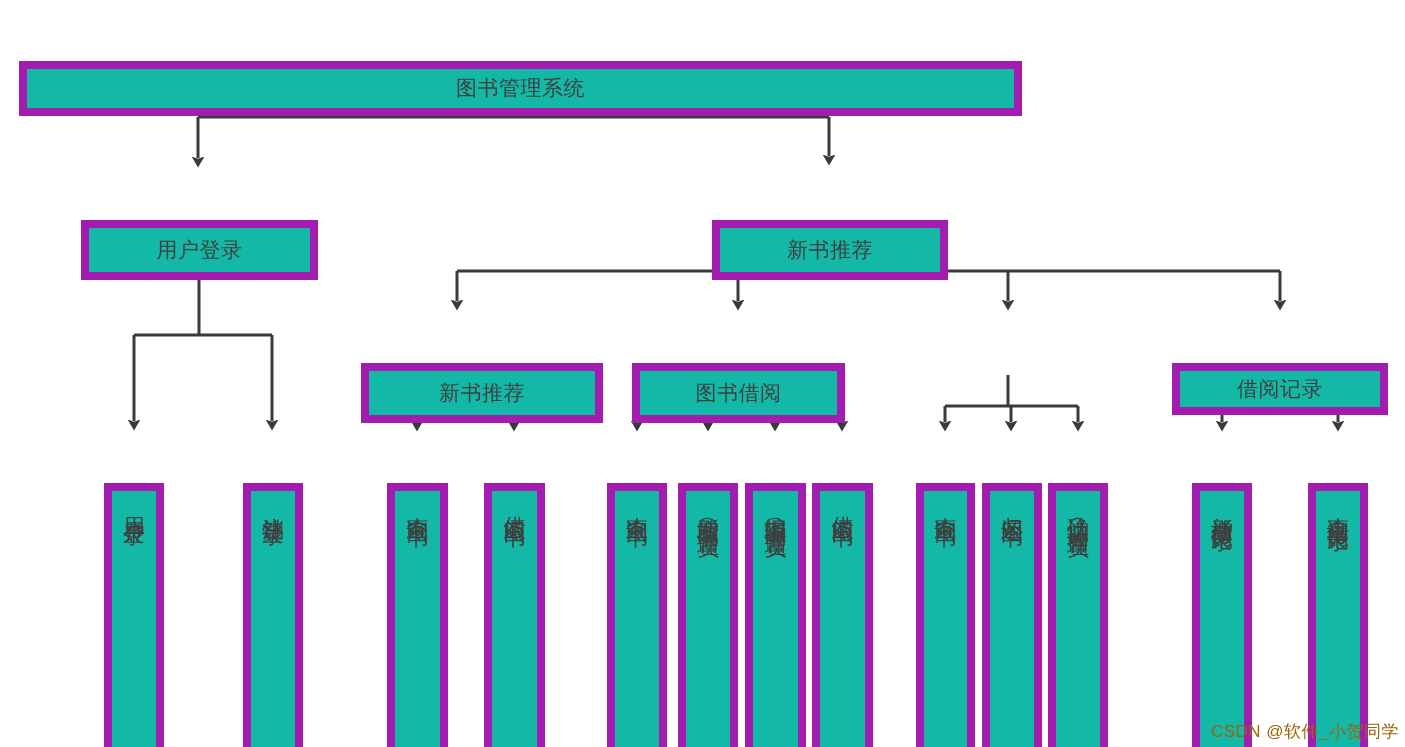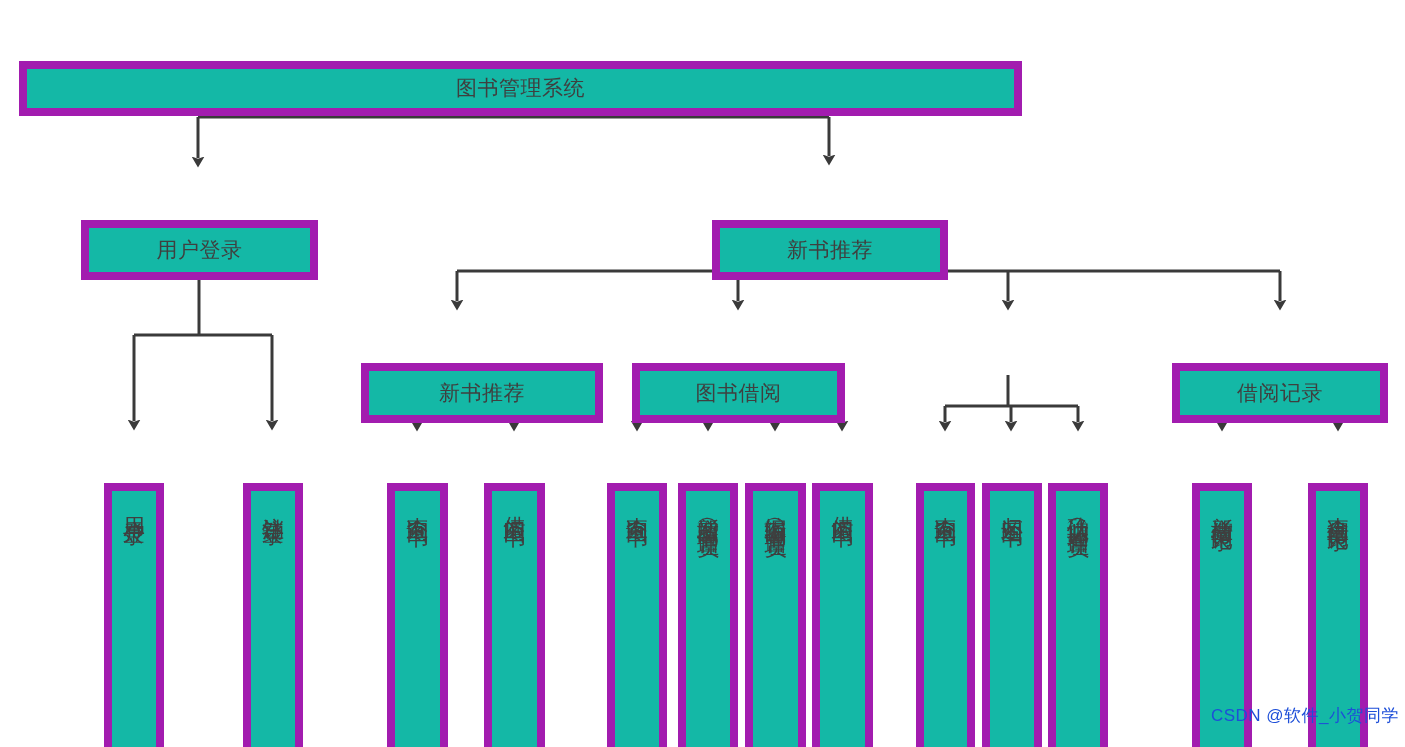--- a/index.html
+++ b/index.html
@@ -55,23 +55,23 @@
   .node.vert .txt {
     writing-mode: vertical-rl;
     text-orientation: upright;
     font-size: 22px;
     letter-spacing: 3px;
     line-height: 1;
   }
   #watermark {
     position: absolute;
     right: 6px;
-    bottom: 20px;
+    bottom: 4px;
     font-size: 17px;
-    color: #1d4ed8;
+    color: #a16207;
     letter-spacing: 0.5px;
     z-index: 5;
     white-space: pre;
   }
 </style>
 </head>
 <body>
 
 <div id="canvas">
 
@@ -135,21 +135,21 @@
   <div class="node horiz" style="left:712px; top:172px; width:236px; height:60px;">
     <span class="txt">新书推荐</span>
   </div>
 
   <div class="node horiz" style="left:361px; top:315px; width:242px; height:60px;">
     <span class="txt">新书推荐</span>
   </div>
   <div class="node horiz" style="left:632px; top:315px; width:213px; height:60px;">
     <span class="txt">图书借阅</span>
   </div>
-  <div class="node horiz" style="left:1172px; top:315px; width:216px; height:60px;">
+  <div class="node horiz" style="left:1172px; top:315px; width:216px; height:52px;">
     <span class="txt">借阅记录</span>
   </div>
 
   <div class="node vert" style="left:104px; top:435px; width:60px; height:299px;">
     <span class="txt">用户登录</span>
   </div>
   <div class="node vert" style="left:243px; top:435px; width:60px; height:299px;">
     <span class="txt">注销登录</span>
   </div>
 

